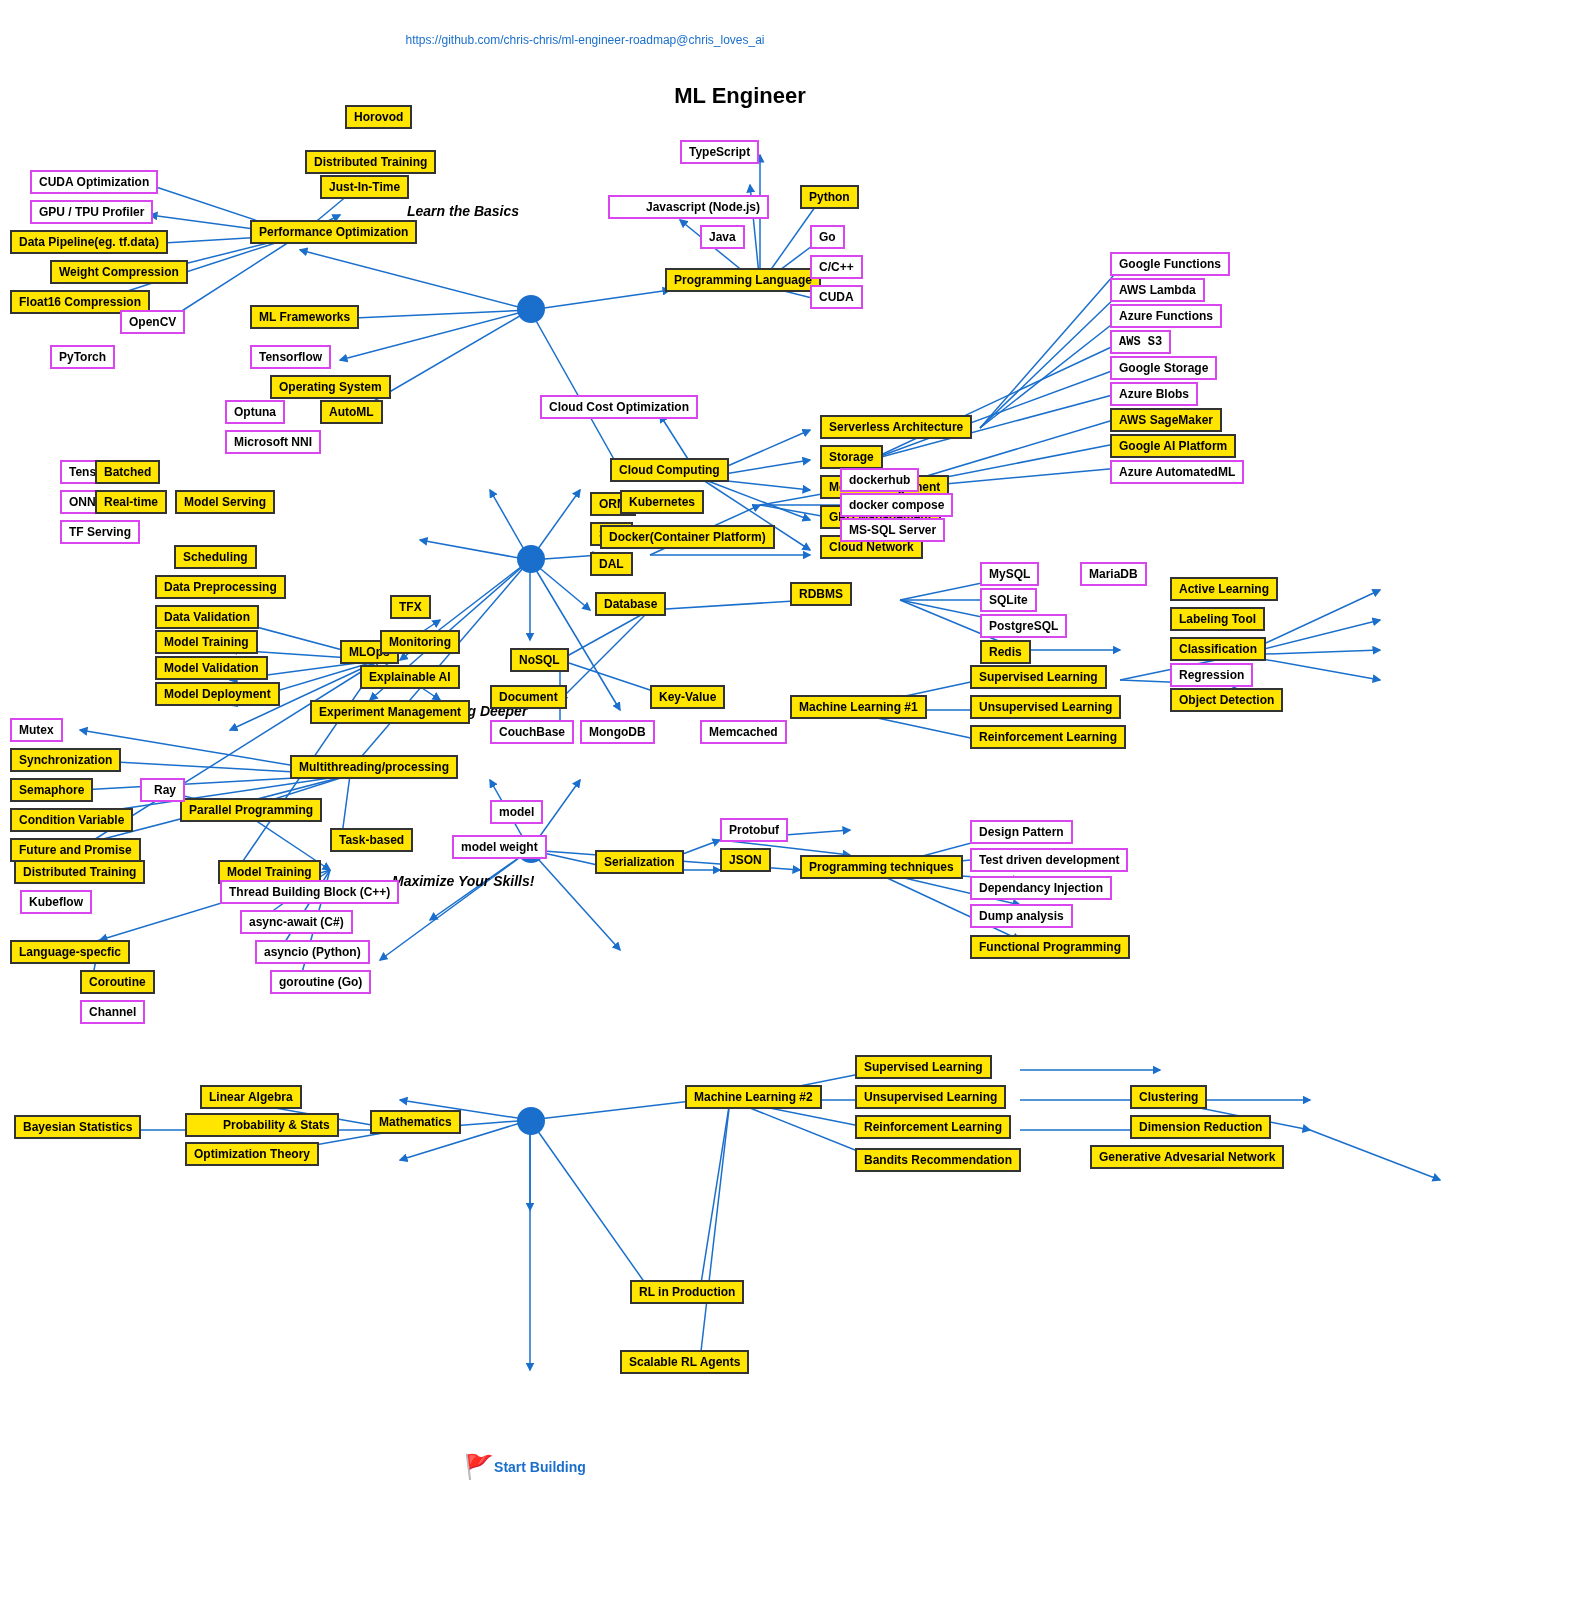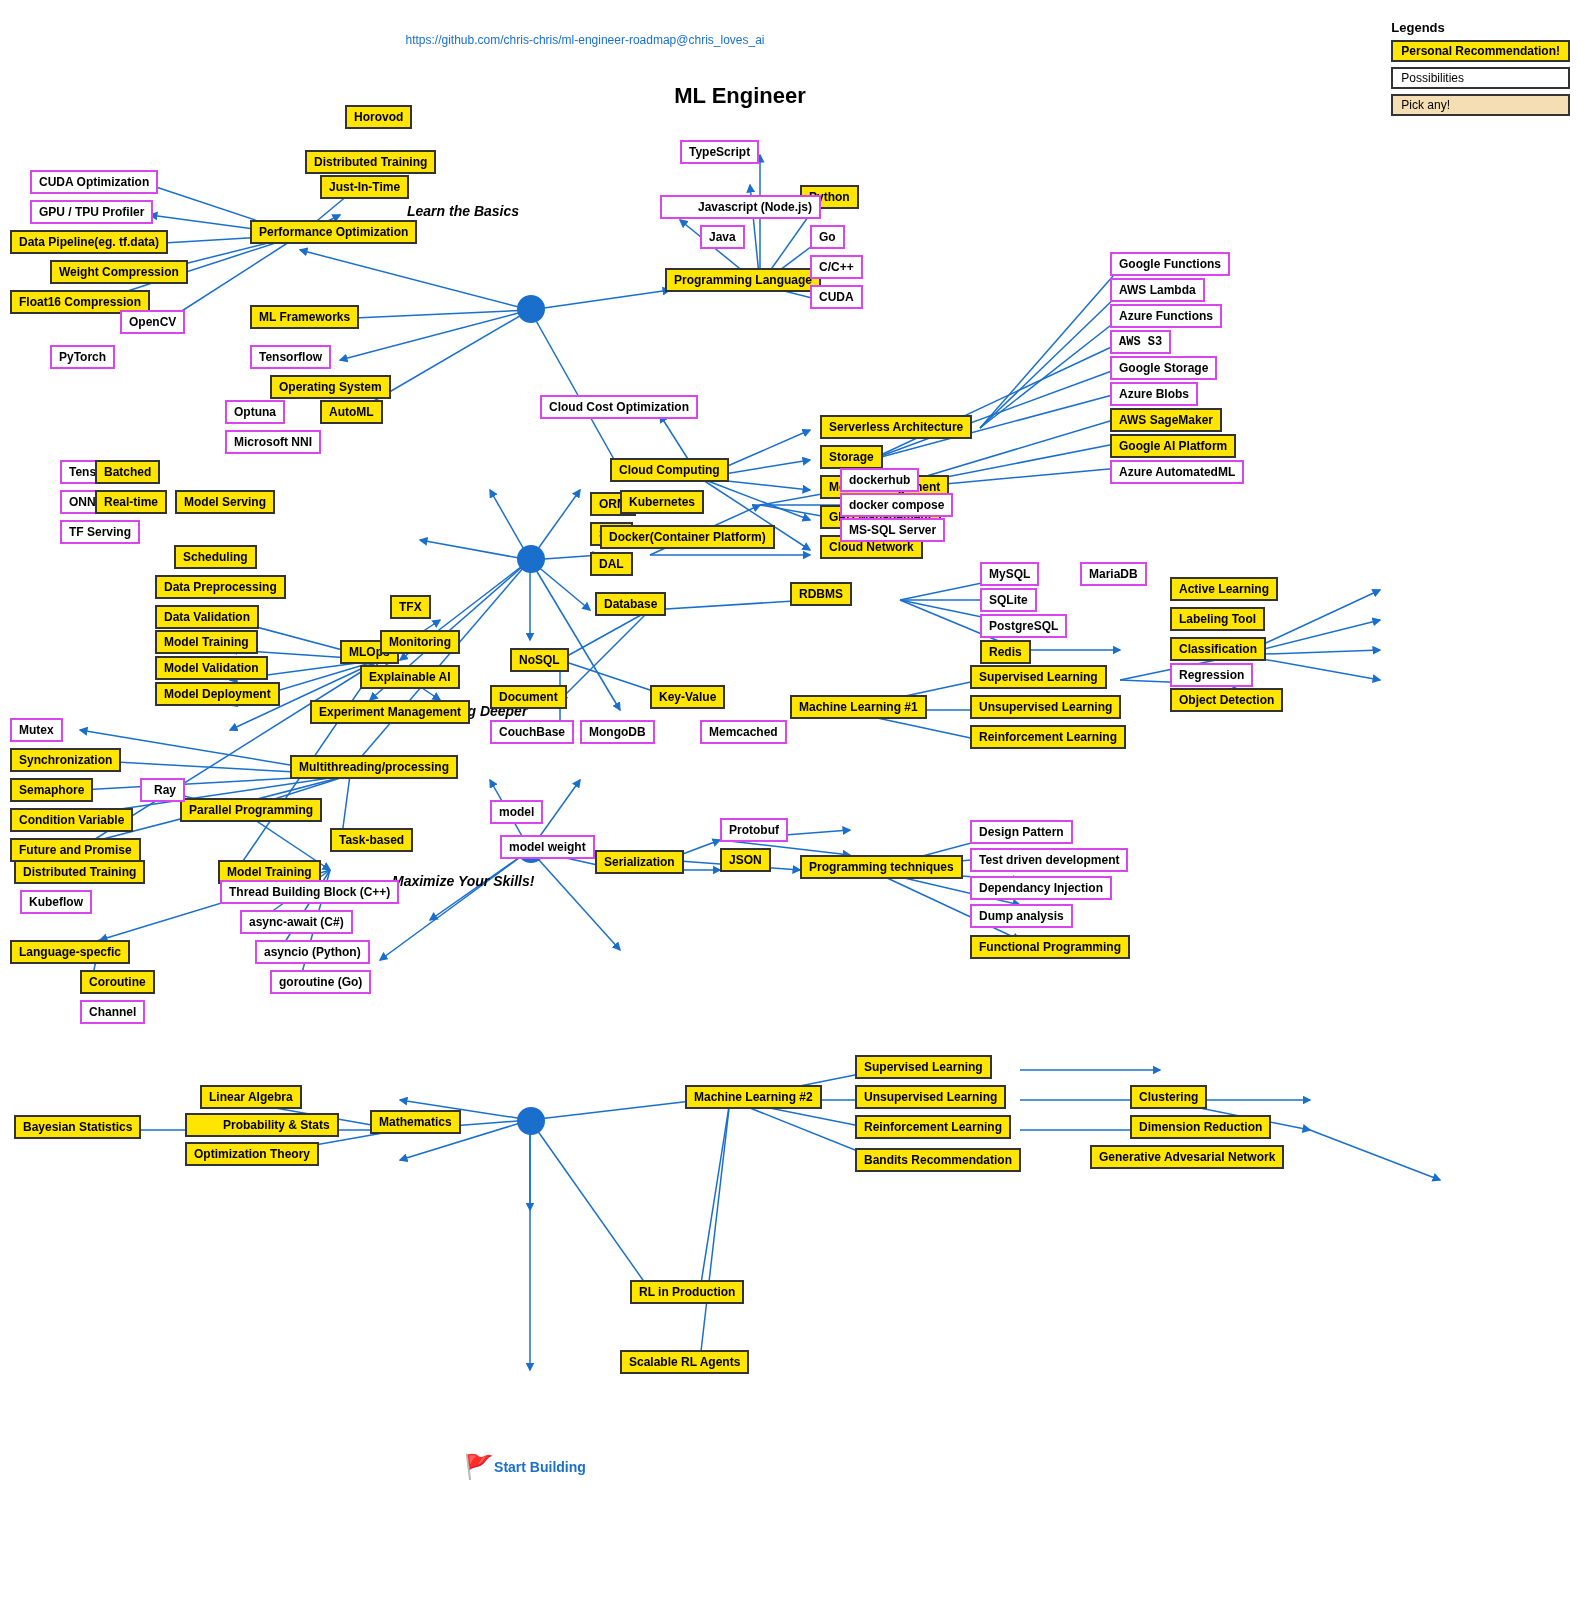--- a/index.html
+++ b/index.html
@@ -116,26 +116,20 @@
       background: none;
       border: none;
       text-align: center;
     }
   </style>
 </head>
 <body>
 
 <div class="diagram-container">
 
-  <div class="legend-box">
-    <div class="legend-title">Legends</div>
-    <div class="legend-item-yellow">Personal Recommendation!</div>
-    <div class="legend-item-white">Possibilities</div>
-    <div class="legend-item-tan">Pick any!</div>
-  </div>
 
   <svg class="connections">
     <defs>
       <marker id="arr" markerWidth="6" markerHeight="6" refX="5" refY="3" orient="auto">
         <path d="M0,0 L6,3 L0,6 Z" fill="#1a6fcc"></path>
       </marker>
     </defs>
 
     <line x1="530" y1="310" x2="670" y2="290" stroke="#1a6fcc" stroke-width="1.5" marker-end="url(#arr)"></line>
 
@@ -332,21 +326,21 @@
   <div class="node white" style="left:120px;top:310px;">OpenCV</div>
   <div class="node white" style="left:50px;top:345px;">PyTorch</div>
   <div class="node yellow" style="left:320px;top:175px;">Just-In-Time</div>
   <div class="node yellow" style="left:250px;top:305px;">ML Frameworks</div>
   <div class="node white" style="left:250px;top:345px;">Tensorflow</div>
   <div class="node yellow" style="left:270px;top:375px;">Operating System</div>
 
   <div class="node yellow" style="left:665px;top:268px;">Programming Language</div>
   <div class="node yellow" style="left:800px;top:185px;">Python</div>
   <div class="node white" style="left:680px;top:140px;">TypeScript</div>
-  <div class="node white" style="left:660px;top:195px;padding-left:36px;">Javascript (Node.js)</div>
+  <div class="node white" style="left:608px;top:195px;padding-left:36px;">Javascript (Node.js)</div>
   <div class="node white" style="left:700px;top:225px;">Java</div>
   <div class="node white" style="left:810px;top:225px;">Go</div>
   <div class="node white" style="left:810px;top:255px;">C/C++</div>
   <div class="node white" style="left:810px;top:285px;">CUDA</div>
 
   <div class="node yellow" style="left:610px;top:458px;">Cloud Computing</div>
   <div class="node white" style="left:540px;top:395px;">Cloud Cost Optimization</div>
   <div class="node yellow" style="left:820px;top:415px;">Serverless Architecture</div>
   <div class="node yellow" style="left:820px;top:445px;">Storage</div>
   <div class="node yellow" style="left:820px;top:475px;">Model Management</div>
@@ -438,21 +432,21 @@
   <div class="node white" style="left:220px;top:880px;">Thread Building Block (C++)</div>
   <div class="node white" style="left:240px;top:910px;">async-await (C#)</div>
   <div class="node white" style="left:255px;top:940px;">asyncio (Python)</div>
   <div class="node white" style="left:270px;top:970px;">goroutine (Go)</div>
   <div class="node yellow" style="left:10px;top:940px;">Language-specfic</div>
   <div class="node yellow" style="left:80px;top:970px;">Coroutine</div>
   <div class="node white" style="left:80px;top:1000px;">Channel</div>
 
   <div class="node yellow" style="left:595px;top:850px;">Serialization</div>
   <div class="node white" style="left:490px;top:800px;">model</div>
-  <div class="node white" style="left:500px;top:835px;">model weight</div>
+  <div class="node white" style="left:452px;top:835px;">model weight</div>
   <div class="node white" style="left:720px;top:818px;">Protobuf</div>
   <div class="node yellow" style="left:720px;top:848px;">JSON</div>
 
   <div class="node yellow" style="left:800px;top:855px;">Programming techniques</div>
   <div class="node white" style="left:970px;top:820px;">Design Pattern</div>
   <div class="node white" style="left:970px;top:848px;">Test driven development</div>
   <div class="node white" style="left:970px;top:876px;">Dependancy Injection</div>
   <div class="node white" style="left:970px;top:904px;">Dump analysis</div>
   <div class="node yellow" style="left:970px;top:935px;">Functional Programming</div>
 

